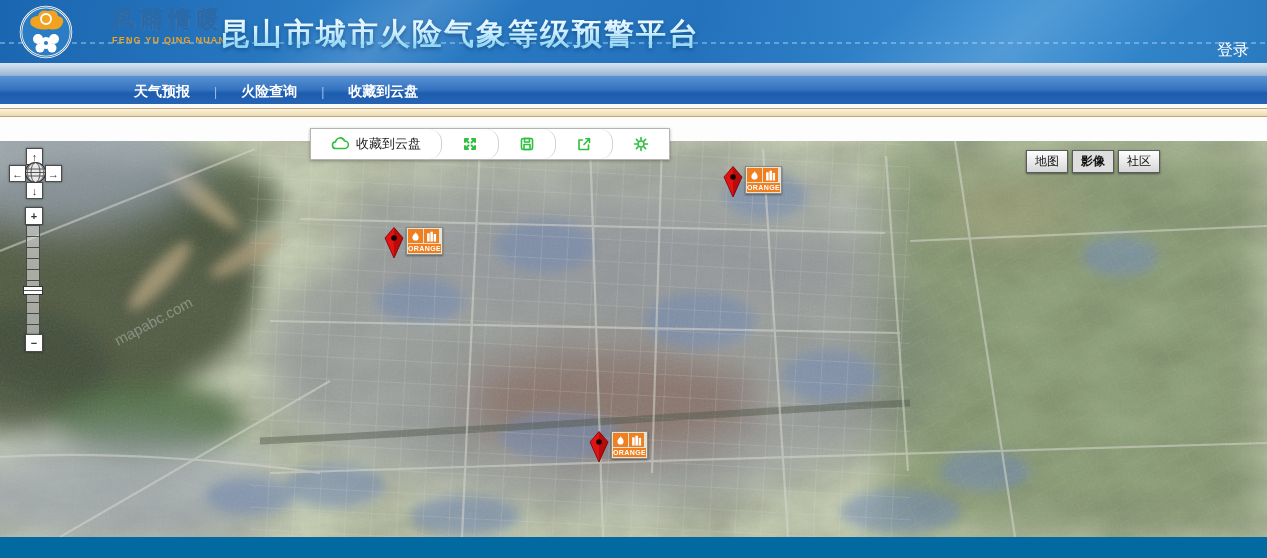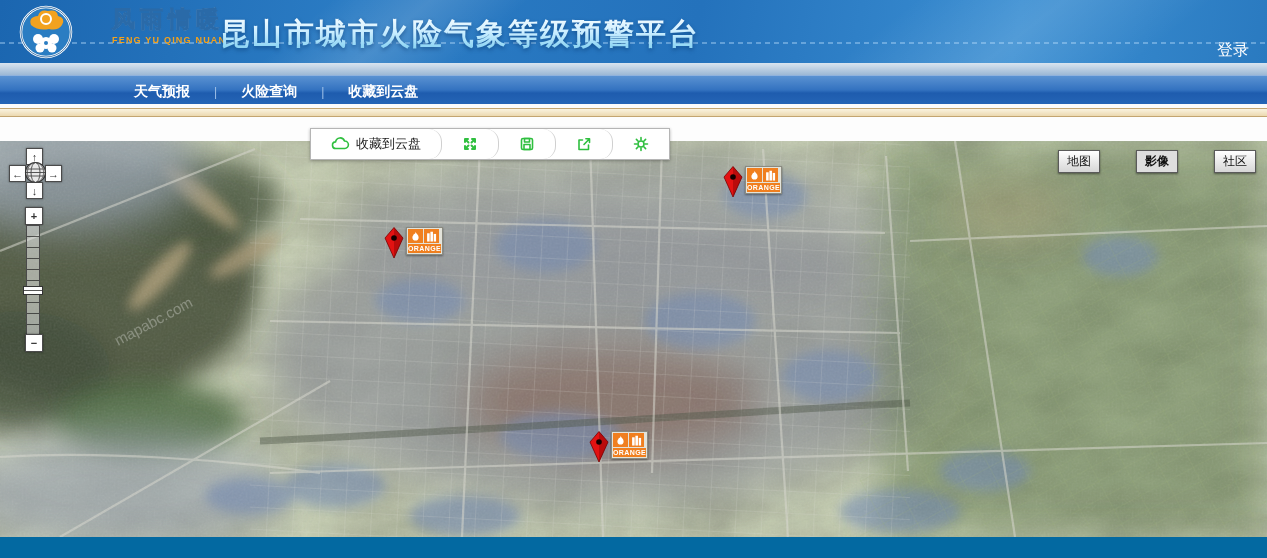--- a/index.html
+++ b/index.html
@@ -66,21 +66,21 @@
     border:1px solid #4a4a4a;cursor:pointer;
     background:repeating-linear-gradient(to bottom,rgba(235,235,235,.55) 0 10px,rgba(70,70,70,.85) 10px 11px);}
   .zoom-handle{position:absolute;left:23px;top:145px;width:20px;height:9px;background:#fdfdfd;
     border:1px solid #333;box-sizing:border-box;cursor:grab;
     background-image:linear-gradient(#fdfdfd 40%,#555 40%,#555 55%,#fdfdfd 55%);}
 
   
   .mtype{position:absolute;top:9px;left:1026px;display:flex;gap:4px;}
   .mtype button{border:1px solid #5a5a5a;background:linear-gradient(#ffffff,#d6d6d6);
     font-size:12px;padding:2px 8px;color:#111;cursor:pointer;
-    font-family:inherit;box-shadow:0 1px 2px rgba(0,0,0,.45);margin-left:32px;}
+    font-family:inherit;box-shadow:0 1px 2px rgba(0,0,0,.45);}
   .mtype button.selected{background:#dedede;font-weight:bold;}
 
   
   .toolbar{position:absolute;left:310px;top:128px;height:30px;display:flex;align-items:stretch;
     background:#fff;border:1px solid #b5b5b5;box-shadow:0 1px 3px rgba(0,0,0,.3);z-index:5;}
   .tb-cell{display:flex;align-items:center;gap:6px;padding:0 20px;border-right:1px solid #d0d0d0;cursor:pointer;border-radius:13px;}
   .tb-cell:last-child{border-right:none;}
   .tb-label{font-size:13px;color:#222;}
   .gicon{stroke:#2fbf3f;fill:none;stroke-width:1.6;stroke-linecap:round;stroke-linejoin:round;}
 

